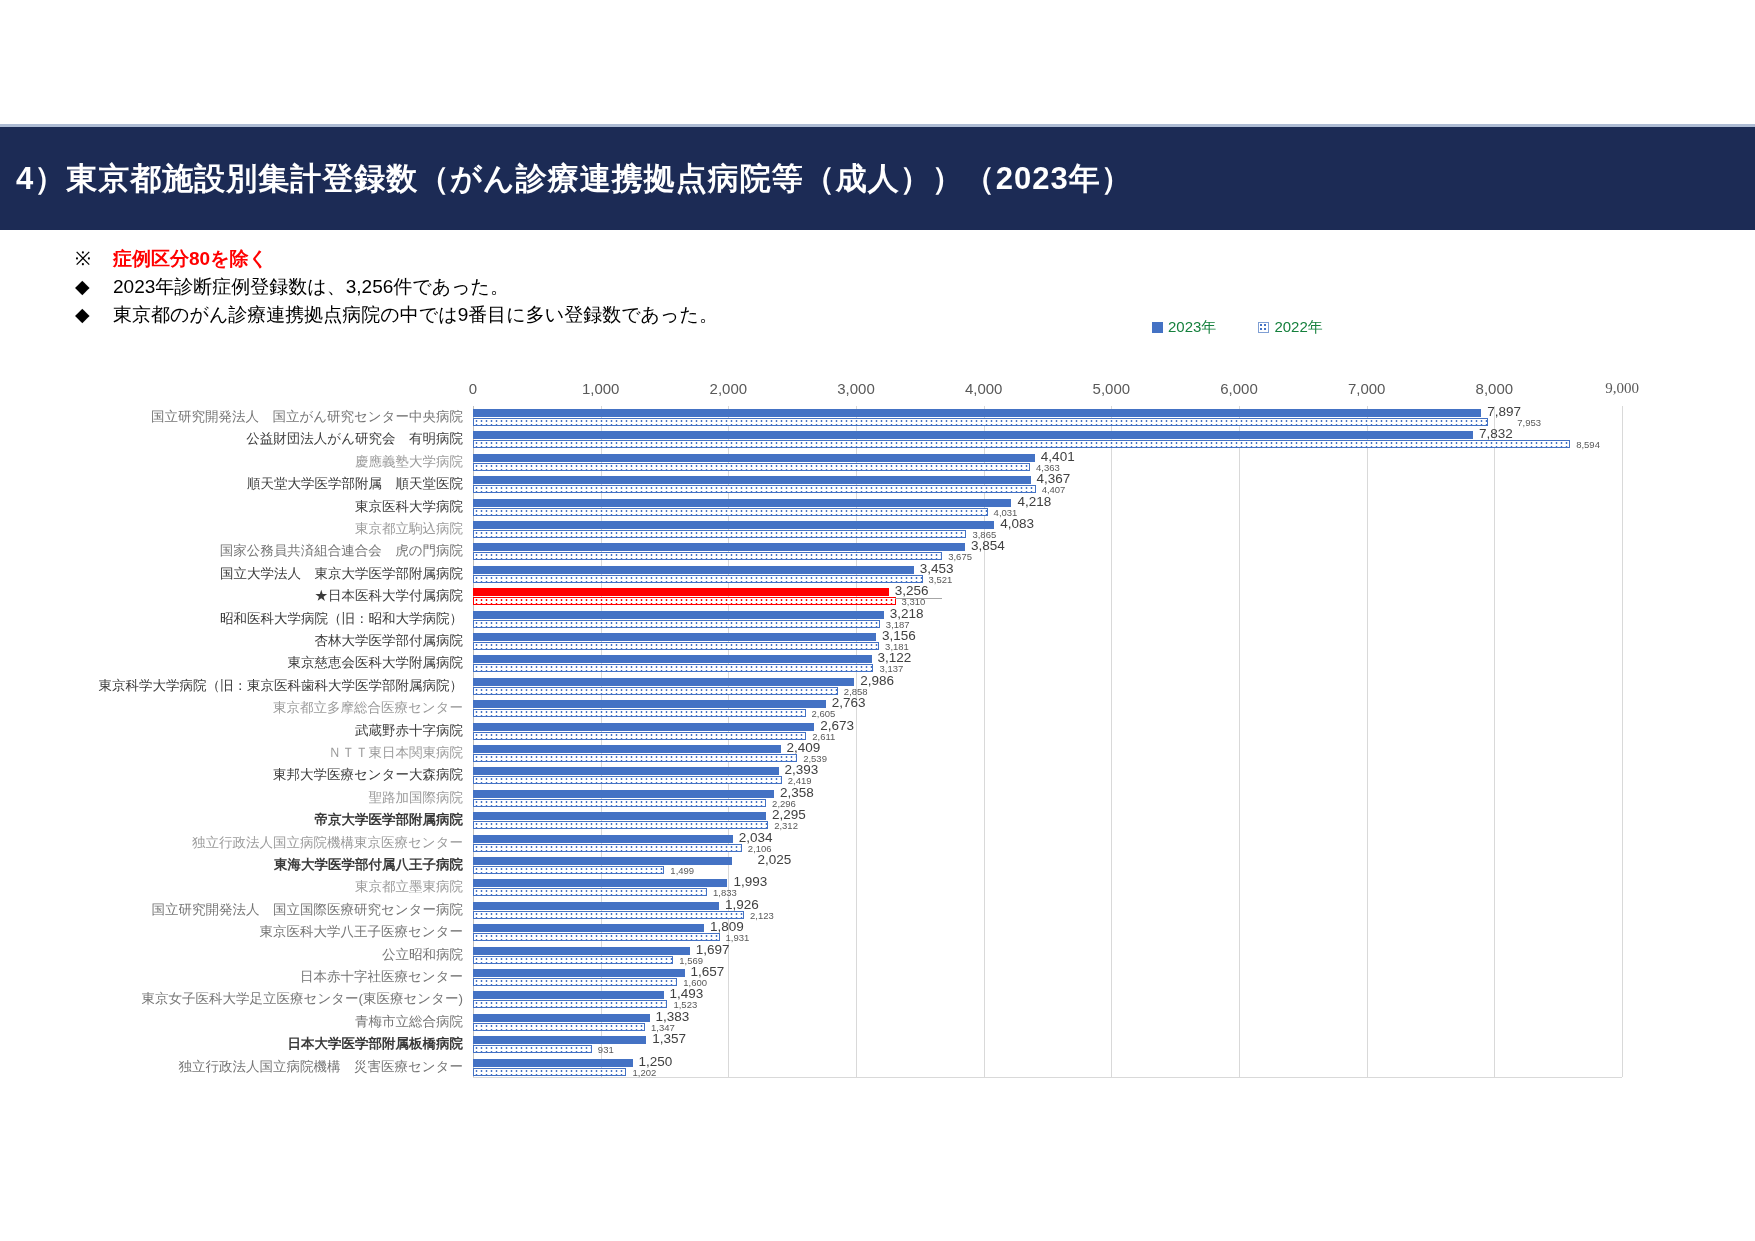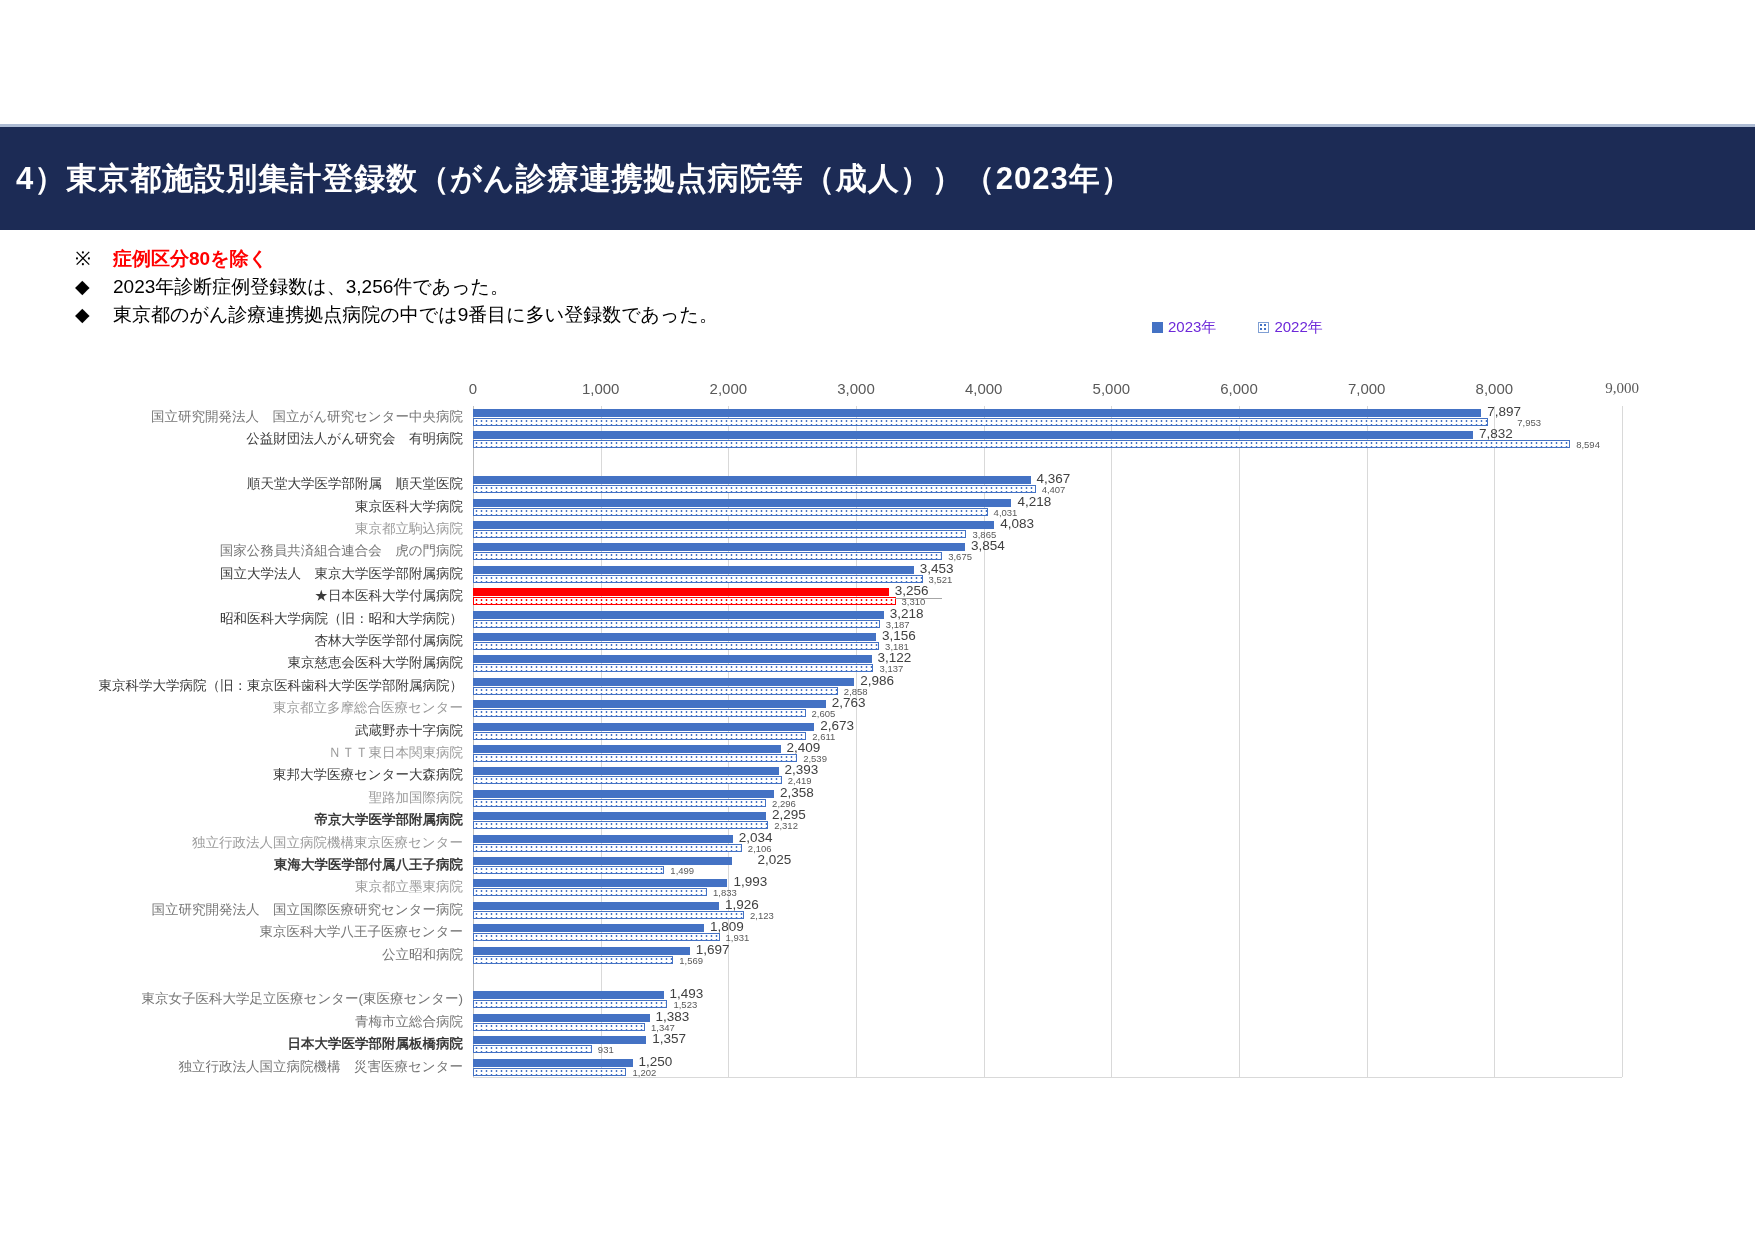--- a/index.html
+++ b/index.html
@@ -23,21 +23,21 @@
   .note-line { display:flex; align-items:baseline; font-size:19px; color:#000;
     margin-bottom:7px; line-height:21px; }
   .note-marker { width:38px; flex:0 0 38px; font-size:19px; color:#000; }
   .note-text { white-space:nowrap; }
   .note-text.em { color:#FF0000; font-weight:bold; }
 
   
   .chart { position:absolute; left:0; top:318px; width:1755px; height:800px; }
 
   .legend { position:absolute; left:1152px; top:0; display:flex; gap:42px;
-    font-size:15px; color:#6d28d9; align-items:center; }
+    font-size:15px; color:#15803d; align-items:center; }
   .legend-item { display:flex; align-items:center; gap:5px; }
   .swatch { width:11px; height:11px; display:inline-block; }
   .swatch.solid { background:#4472C4; }
   .swatch.dotted { background:#ffffff; border:1px solid #7F9FD4;
     background-image:radial-gradient(circle at 2px 2px, #4472C4 1px, transparent 1.2px);
     background-size:4px 4px; }
 
   .axis-labels { position:absolute; left:0; top:62px; width:1755px; height:20px; }
   .axis-tick { position:absolute; width:90px; text-align:center;
     font-size:15px; color:#595959; white-space:nowrap; }
@@ -131,20 +131,27 @@
         <div class="val23" style="left: calc(87.7444% + 6px);">7,897</div>
         <div class="val22" style="left: calc(88.3667% + 6px); padding-left: 23px;">7,953</div>
       </div>
       <div class="row" style="top: 22.4px;">
         <div class="row-label dark">公益財団法人がん研究会　有明病院</div>
         <div class="bar23" style="width: 87.0222%;"></div>
         <div class="bar22" style="width: 95.4889%;"></div>
         <div class="val23" style="left: calc(87.0222% + 6px);">7,832</div>
         <div class="val22" style="left: calc(95.4889% + 6px);">8,594</div>
       </div>
+      <div class="row" style="top: 44.8px;">
+        <div class="row-label light">慶應義塾大学病院</div>
+        <div class="bar23" style="width: 48.9%;"></div>
+        <div class="bar22" style="width: 48.4778%;"></div>
+        <div class="val23" style="left: calc(48.9% + 6px);">4,401</div>
+        <div class="val22" style="left: calc(48.4778% + 6px);">4,363</div>
+      </div>
       <div class="row" style="top: 67.2px;">
         <div class="row-label dark">順天堂大学医学部附属　順天堂医院</div>
         <div class="bar23" style="width: 48.5222%;"></div>
         <div class="bar22" style="width: 48.9667%;"></div>
         <div class="val23" style="left: calc(48.5222% + 6px);">4,367</div>
         <div class="val22" style="left: calc(48.9667% + 6px);">4,407</div>
       </div>
       <div class="row" style="top: 89.6px;">
         <div class="row-label dark">東京医科大学病院</div>
         <div class="bar23" style="width: 46.8667%;"></div>
@@ -285,20 +292,27 @@
         <div class="val23" style="left: calc(20.1% + 6px);">1,809</div>
         <div class="val22" style="left: calc(21.4556% + 6px);">1,931</div>
       </div>
       <div class="row" style="top: 537.6px;">
         <div class="row-label mid">公立昭和病院</div>
         <div class="bar23" style="width: 18.8556%;"></div>
         <div class="bar22" style="width: 17.4333%;"></div>
         <div class="val23" style="left: calc(18.8556% + 6px);">1,697</div>
         <div class="val22" style="left: calc(17.4333% + 6px);">1,569</div>
       </div>
+      <div class="row" style="top: 560px;">
+        <div class="row-label mid">日本赤十字社医療センター</div>
+        <div class="bar23" style="width: 18.4111%;"></div>
+        <div class="bar22" style="width: 17.7778%;"></div>
+        <div class="val23" style="left: calc(18.4111% + 6px);">1,657</div>
+        <div class="val22" style="left: calc(17.7778% + 6px);">1,600</div>
+      </div>
       <div class="row" style="top: 582.4px;">
         <div class="row-label mid">東京女子医科大学足立医療センター(東医療センター)</div>
         <div class="bar23" style="width: 16.5889%;"></div>
         <div class="bar22" style="width: 16.9222%;"></div>
         <div class="val23" style="left: calc(16.5889% + 6px);">1,493</div>
         <div class="val22" style="left: calc(16.9222% + 6px);">1,523</div>
       </div>
       <div class="row" style="top: 604.8px;">
         <div class="row-label mid">青梅市立総合病院</div>
         <div class="bar23" style="width: 15.3667%;"></div>

